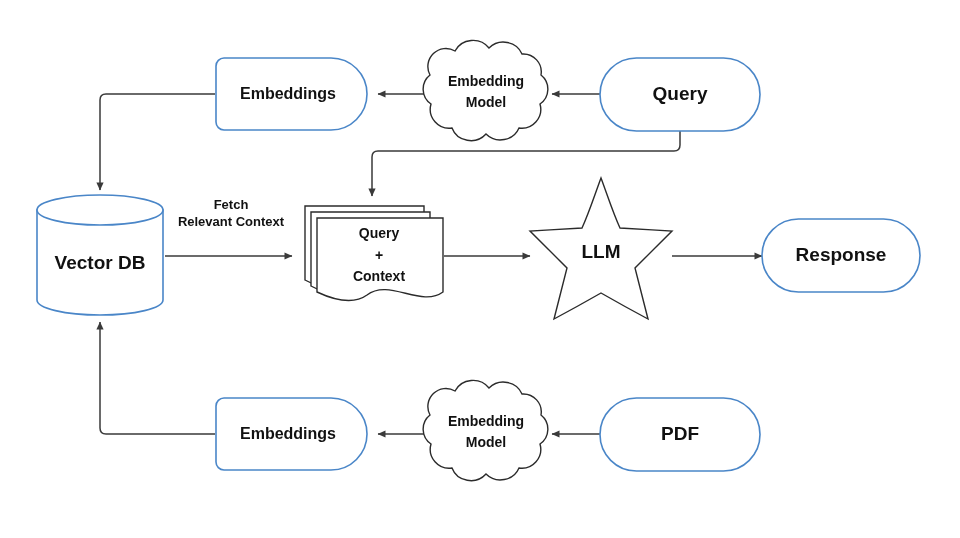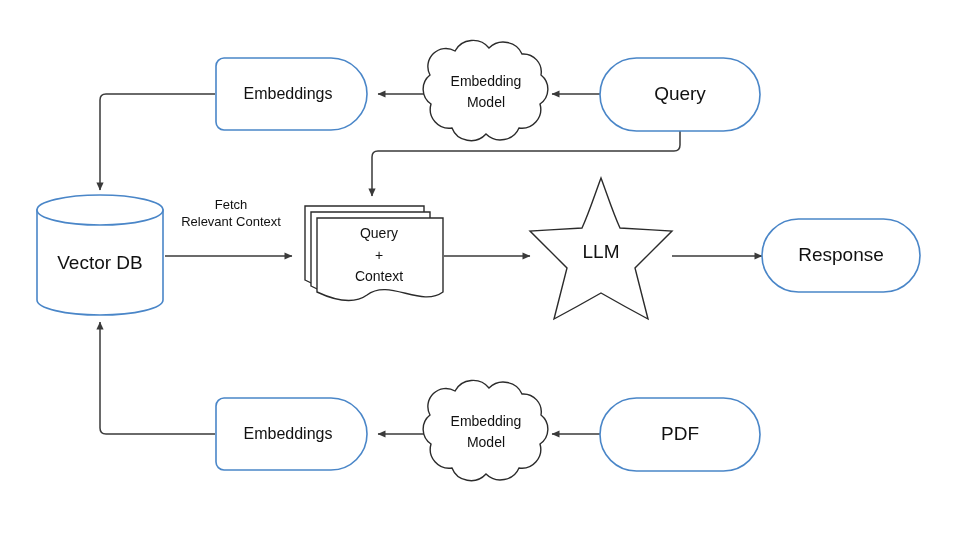--- a/index.html
+++ b/index.html
@@ -12,20 +12,21 @@
     width: 960px;
     height: 538px;
     overflow: hidden;
     font-family: "Liberation Sans", sans-serif;
   }
   #diagram-root {
     position: relative;
     width: 960px;
     height: 538px;
     background: #ffffff;
+    font-weight: bold;
   }
   svg#diagram-canvas {
     position: absolute;
     top: 0;
     left: 0;
     width: 960px;
     height: 538px;
     display: block;
   }
   .node-shape {

